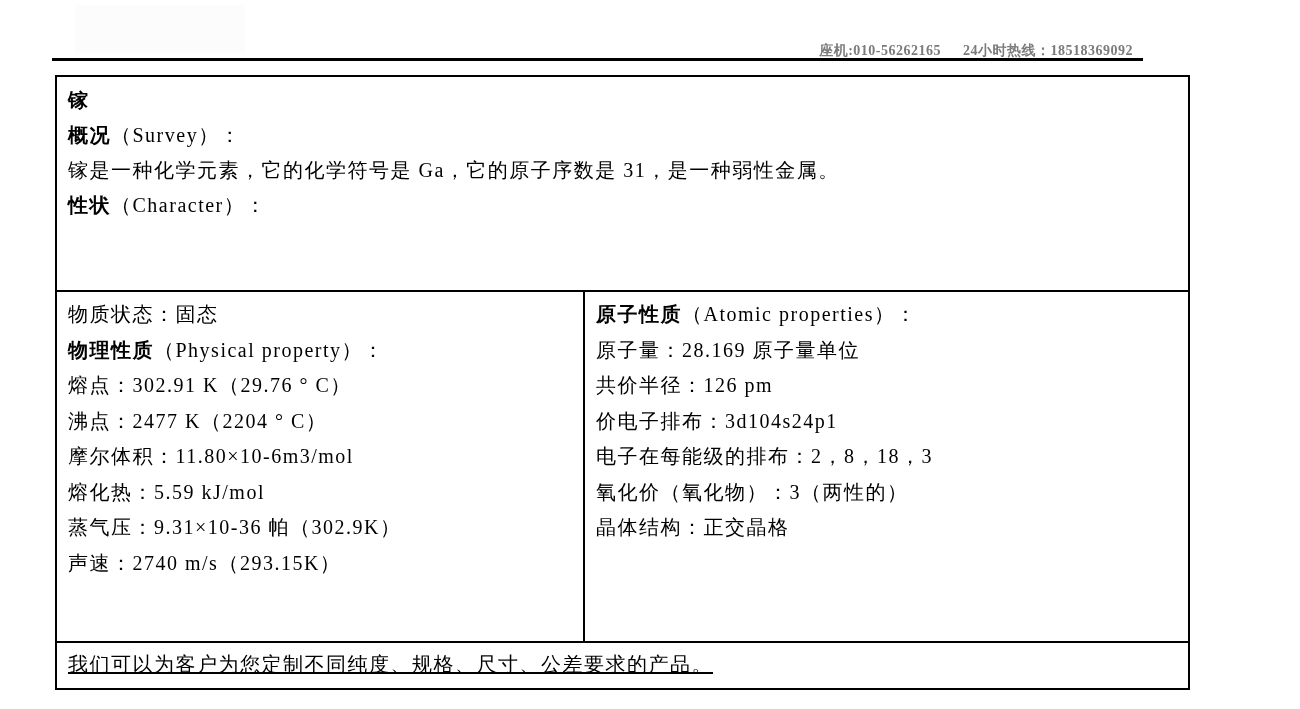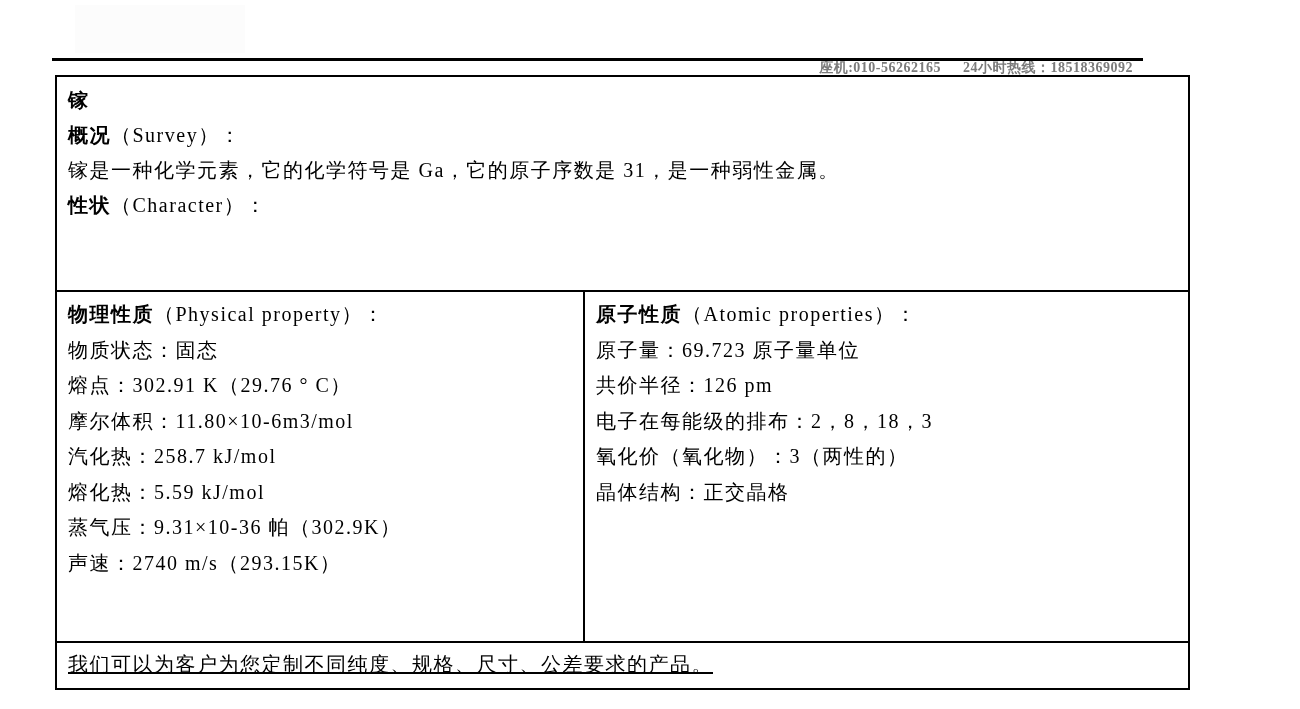--- a/index.html
+++ b/index.html
@@ -20,21 +20,20 @@
     background: #fcfcfc;
   }
   .contact {
     position: absolute;
     top: 42px; right: 167px;
     font-size: 14px;
     font-weight: 600;
     color: #7b7b7b;
     letter-spacing: 0.5px;
     white-space: nowrap;
-    margin-top: 17px;
   }
   .contact .sep { display: inline-block; width: 22px; }
   .header-rule {
     position: absolute;
     left: 52px; top: 58px;
     width: 1091px; height: 3px;
     background: #000000;
   }
   
   .doc-table {
@@ -95,34 +94,35 @@
     <div class="intro">
       <div class="line bold">镓</div>
       <div class="line"><span class="bold">概况</span><span>（Survey）：</span></div>
       <div class="line">镓是一种化学元素，它的化学符号是 Ga，它的原子序数是 31，是一种弱性金属。</div>
       <div class="line"><span class="bold">性状</span><span>（Character）：</span></div>
     </div>
 
     <div class="cols">
 
       <div class="col left">
+        <div class="line">物质状态：固态</div>
         <div class="line"><span class="bold">物理性质</span><span>（Physical property）：</span></div>
-        <div class="line">物质状态：固态</div>
         <div class="line">熔点：302.91 K（29.76 ° C）</div>
+        <div class="line">沸点：2477 K（2204 ° C）</div>
         <div class="line">摩尔体积：11.80×10-6m3/mol</div>
-        <div class="line">汽化热：258.7 kJ/mol</div>
         <div class="line">熔化热：5.59 kJ/mol</div>
         <div class="line">蒸气压：9.31×10-36 帕（302.9K）</div>
         <div class="line">声速：2740 m/s（293.15K）</div>
       </div>
 
       <div class="col right">
         <div class="line"><span class="bold">原子性质</span><span>（Atomic properties）：</span></div>
-        <div class="line">原子量：69.723 原子量单位</div>
+        <div class="line">原子量：28.169 原子量单位</div>
         <div class="line">共价半径：126 pm</div>
+        <div class="line">价电子排布：3d104s24p1</div>
         <div class="line">电子在每能级的排布：2，8，18，3</div>
         <div class="line">氧化价（氧化物）：3（两性的）</div>
         <div class="line">晶体结构：正交晶格</div>
       </div>
 
     </div>
 
     <div class="footer-row">
       <span>我们可以为客户为您定制不同纯度、规格、尺寸、公差要求的产品。</span>
     </div>

